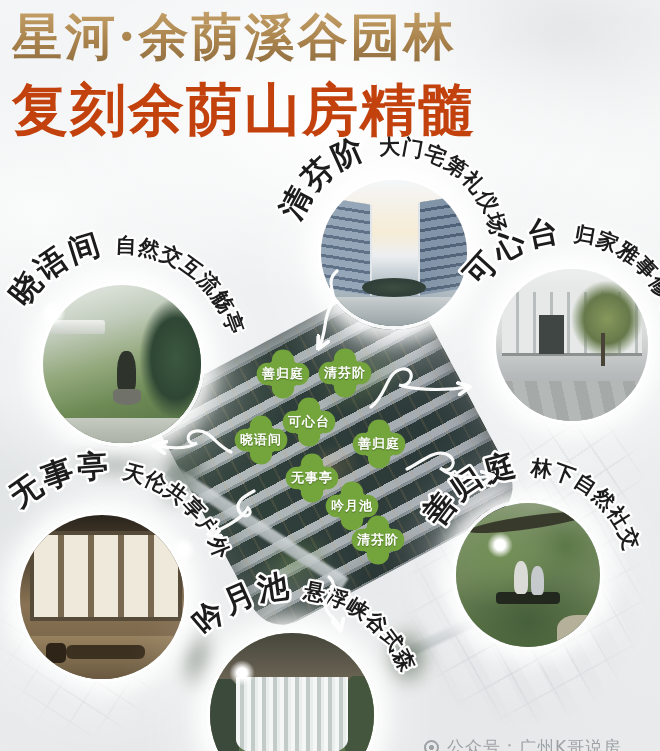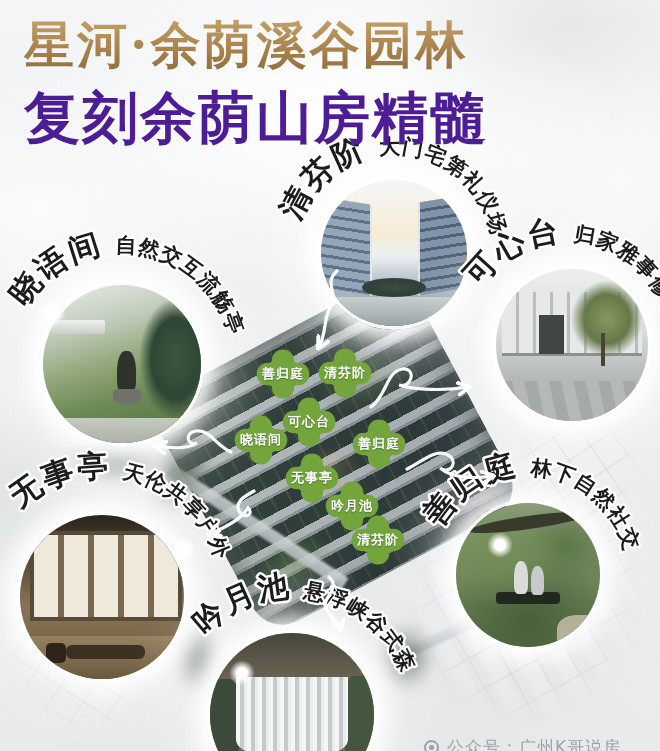--- a/index.html
+++ b/index.html
@@ -34,25 +34,25 @@
             mask-image:radial-gradient(closest-side,#000 40%,transparent 75%);}
   .tex-bl{left:-30px;bottom:-20px;width:230px;height:280px;transform:rotate(-7deg);opacity:.45;
     background:
       repeating-linear-gradient(40deg, rgba(140,152,162,.45) 0 2px, rgba(0,0,0,0) 2px 24px),
       radial-gradient(90px 70px at 40% 60%, rgba(116,146,168,.35), rgba(0,0,0,0) 70%),
       repeating-linear-gradient(-50deg, rgba(150,158,166,.4) 0 2px, rgba(0,0,0,0) 2px 28px);
     -webkit-mask-image:radial-gradient(closest-side,#000 40%,transparent 78%);
             mask-image:radial-gradient(closest-side,#000 40%,transparent 78%);}
 
   
-  header{position:absolute;left:24px;top:4px;z-index:8;white-space:nowrap;margin-top:8px;}
+  header{position:absolute;left:12px;top:4px;z-index:8;white-space:nowrap;}
   h1.gold{margin:0;font-family:"DejaVu Serif",serif;font-weight:700;font-size:50px;letter-spacing:3px;
     background:linear-gradient(180deg,#c9a76e 0%,#a9824c 55%,#8a6a3e 100%);
     -webkit-background-clip:text;background-clip:text;color:#a8854e;-webkit-text-fill-color:transparent;}
-  h2.ink{margin:2px 0 0 0;font-family:"DejaVu Serif",serif;font-weight:900;font-size:56px;letter-spacing:2px;color:#4c1d95;}
+  h2.ink{margin:2px 0 0 0;font-family:"DejaVu Serif",serif;font-weight:900;font-size:56px;letter-spacing:2px;color:#c2410c;}
 
   
   .aerial-glow{position:absolute;left:148px;top:286px;width:372px;height:330px;z-index:2;
     transform:rotate(-28deg);filter:blur(4px);
     background:radial-gradient(closest-side, rgba(37,51,45,.95) 0%, rgba(37,51,45,.6) 52%, rgba(37,51,45,0) 76%);}
   .aerial-buildings{position:absolute;left:190px;top:322px;width:290px;height:262px;z-index:2;
     transform:rotate(-28deg);border-radius:34px;overflow:hidden;
     background:
       repeating-linear-gradient(90deg, rgba(0,0,0,0) 0 15px, rgba(255,198,120,.14) 15px 17px),
       repeating-linear-gradient(180deg, #dde2e8 0 8px, #a9b2ba 8px 11px, #31403d 11px 26px);

